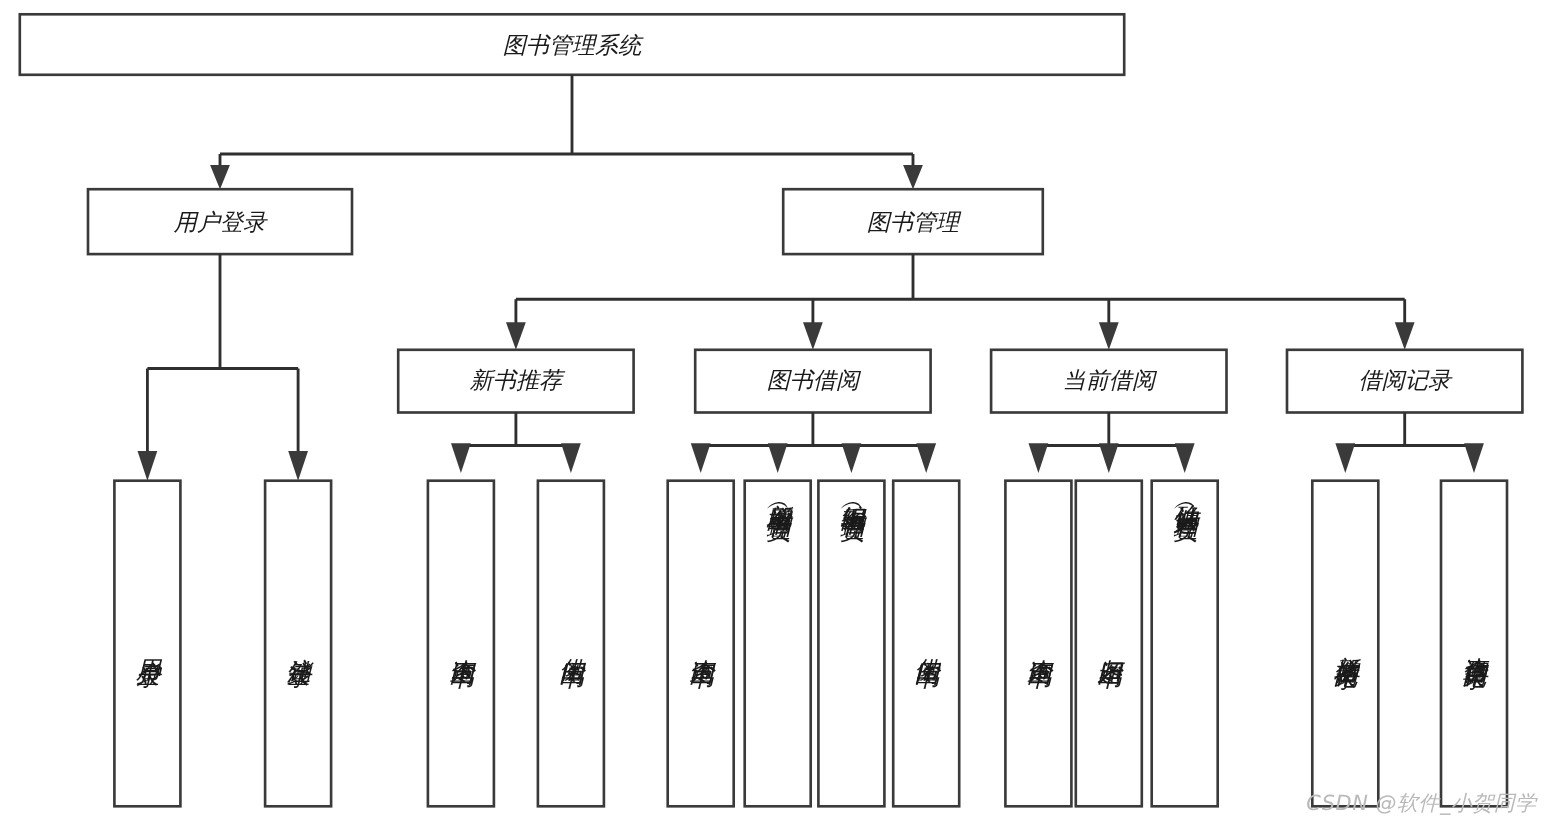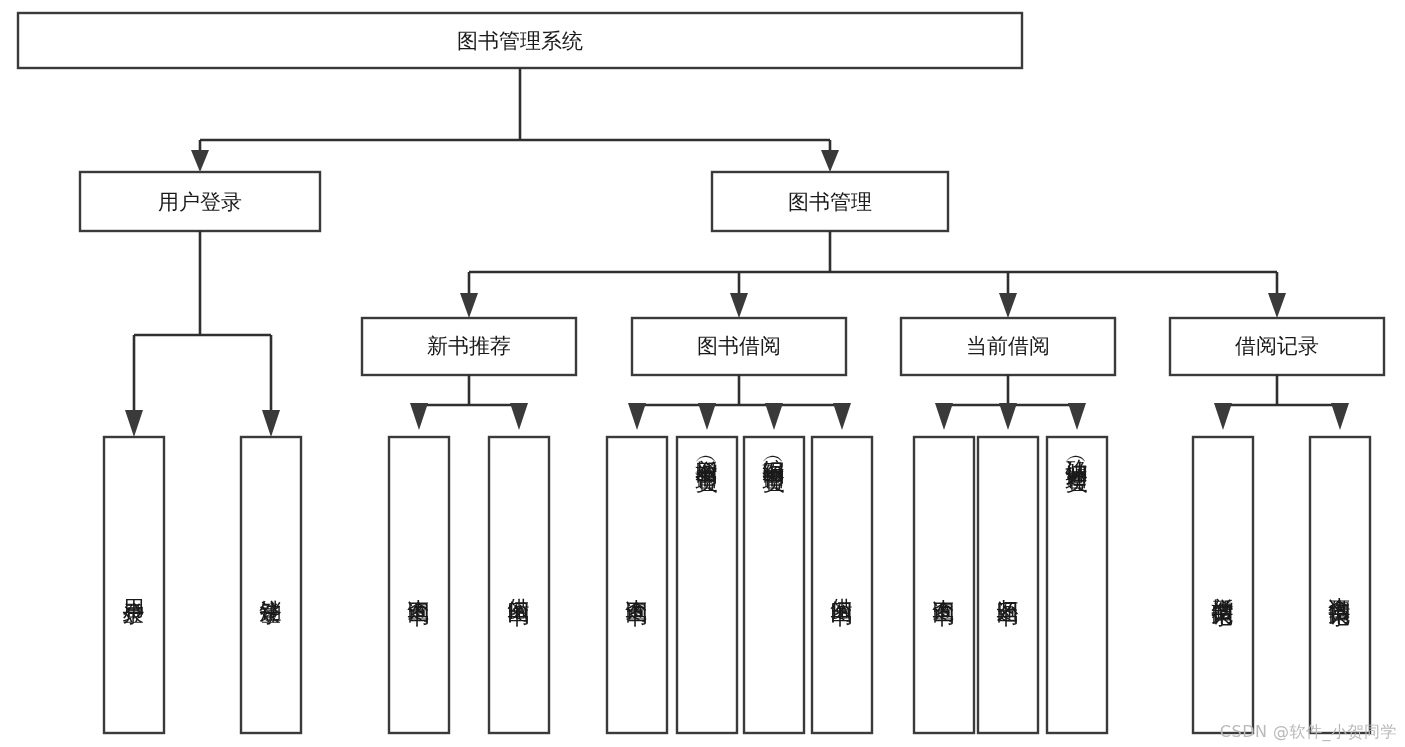--- a/index.html
+++ b/index.html
@@ -10,20 +10,21 @@
   body {
     width: 1405px;
     height: 747px;
     font-family: "DejaVu Sans", "Liberation Sans", sans-serif;
     overflow: hidden;
   }
   #diagram-root {
     position: relative;
     width: 1405px;
     height: 747px;
+    font-style: italic;
   }
   svg.diagram-canvas {
     position: absolute;
     left: 0;
     top: 0;
     width: 1405px;
     height: 747px;
   }
   .node-box {
     fill: #ffffff;
@@ -62,21 +63,21 @@
     line-height: 1.05;
     letter-spacing: 2px;
     color: #1a1a1a;
     white-space: nowrap;
   }
   .watermark {
     position: absolute;
     right: 8px;
     bottom: 4px;
     font-family: "DejaVu Sans", "Liberation Sans", sans-serif;
-    font-size: 16px;
+    font-size: 19px;
     color: #b9b9b9;
     letter-spacing: 0.5px;
     user-select: none;
   }
 </style>
 </head>
 <body>
 
 <div id="diagram-root">
 

